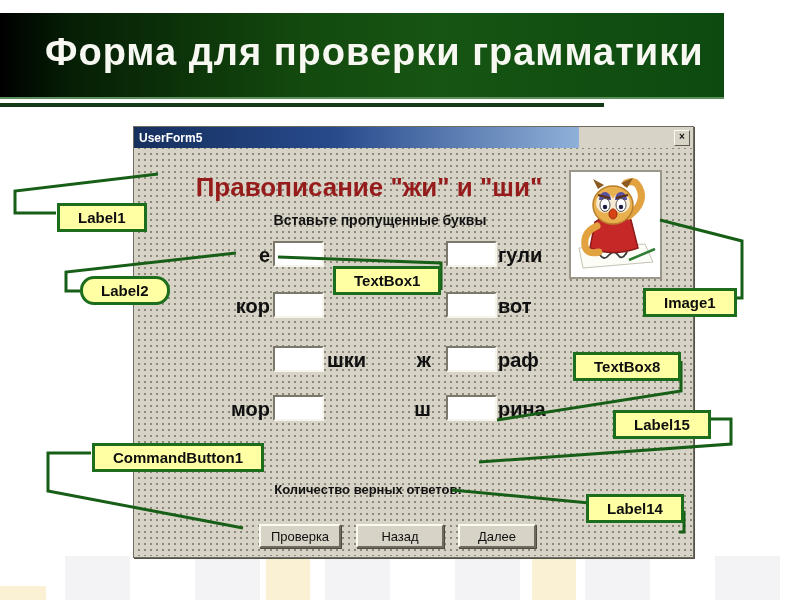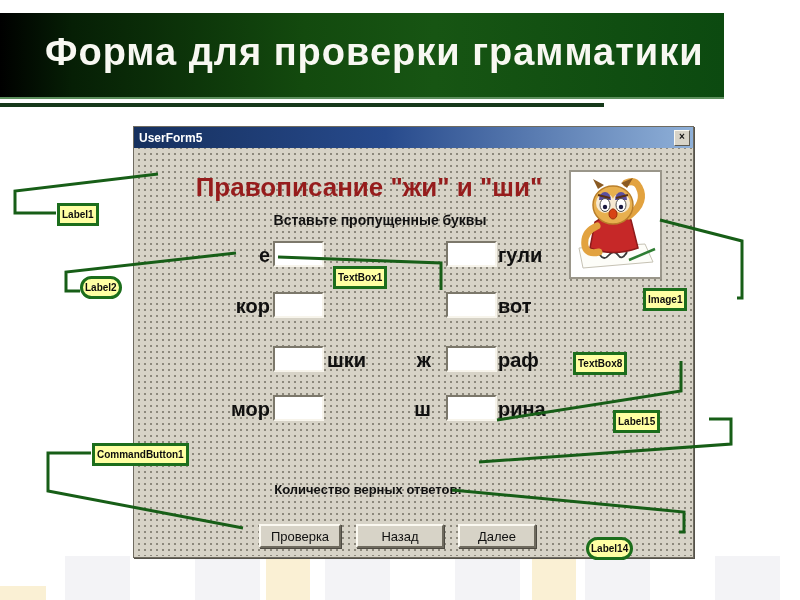--- a/index.html
+++ b/index.html
@@ -18,21 +18,21 @@
   .stripes{position:absolute;left:0;top:556px;width:800px;height:44px;
     background:repeating-linear-gradient(90deg,#ffffff 0 65px,#f3f3f6 65px 130px);}
   .cream{position:absolute;background:#faf0d4;}
   .cream.c1{left:266px;top:556px;width:44px;height:44px;}
   .cream.c2{left:532px;top:556px;width:44px;height:44px;}
   .cream.c3{left:0px;top:586px;width:46px;height:14px;}
 
   
   .userform{position:absolute;left:133px;top:126px;width:559px;height:430px;
     background:#d7d3c7;border:1px solid #6f6b60;box-shadow:1px 1px 0 #55524a;}
-  .titlebar{position:absolute;left:0;top:0;width:559px;height:21px;
+  .titlebar{position:absolute;left:0;top:0;width:445px;height:21px;
     background:linear-gradient(90deg,#16305e 0%,#274a8c 45%,#8fb0d8 100%);
     display:flex;align-items:center;}
   .window-title{color:#ffffff;font-size:12px;font-weight:bold;padding-left:5px;}
   .close-btn{position:absolute;right:3px;top:3px;width:14px;height:14px;background:#d7d3c7;
     border-top:1px solid #fbf9f1;border-left:1px solid #fbf9f1;
     border-right:1px solid #5d5a50;border-bottom:1px solid #5d5a50;
     font-size:10px;font-weight:bold;color:#111;line-height:12px;text-align:center;cursor:default;}
   .form-body{position:absolute;left:0;top:21px;width:559px;height:408px;background:#d7d3c7;
     background-image:radial-gradient(circle,#8c887c 0.9px,rgba(0,0,0,0) 1px);
     background-size:6px 6px;background-position:2px 3px;}
@@ -64,29 +64,29 @@
 
   .vbtn{position:absolute;top:376px;height:24px;background:#d7d3c7;color:#101010;
     font-family:"Liberation Sans",sans-serif;font-size:13px;text-align:center;
     border-top:2px solid #fbf9f1;border-left:2px solid #fbf9f1;
     border-right:2px solid #6e6a5e;border-bottom:2px solid #6e6a5e;
     box-shadow:1px 1px 0 #4d4a42;cursor:default;}
   .btn1{left:125px;width:82px;} .btn2{left:222px;width:88px;} .btn3{left:324px;width:78px;}
 
   
   .callout{position:absolute;background:#ffffa3;border:3px solid #1c6e1c;color:#0e0e0e;
-    font-size:10px;font-weight:bold;padding:3px 2px;white-space:nowrap;z-index:5;}
+    font-size:15px;font-weight:bold;padding:3px 18px;white-space:nowrap;z-index:5;}
   .co-label1{left:57px;top:203px;}
   .co-label2{left:80px;top:276px;border-radius:14px;}
   .co-textbox1{left:333px;top:266px;}
   .co-image1{left:643px;top:288px;}
   .co-textbox8{left:573px;top:352px;}
   .co-label15{left:613px;top:410px;}
   .co-commandbutton1{left:92px;top:443px;}
-  .co-label14{left:586px;top:537px;border-radius:13px;}
+  .co-label14{left:586px;top:494px;}
 
   .leader-svg{position:absolute;left:0;top:0;width:800px;height:600px;pointer-events:none;z-index:4;}
   .leader-svg polyline{fill:none;stroke:#175e17;stroke-width:3;}
 </style>
 </head>
 <body>
 
 <div class="slide">
 
   <div class="header-band">

